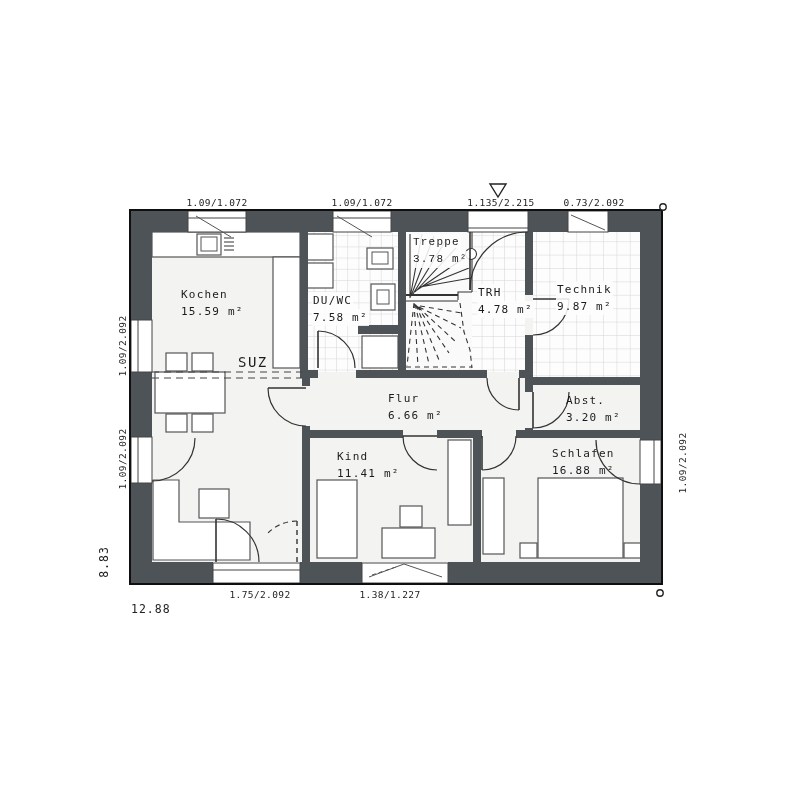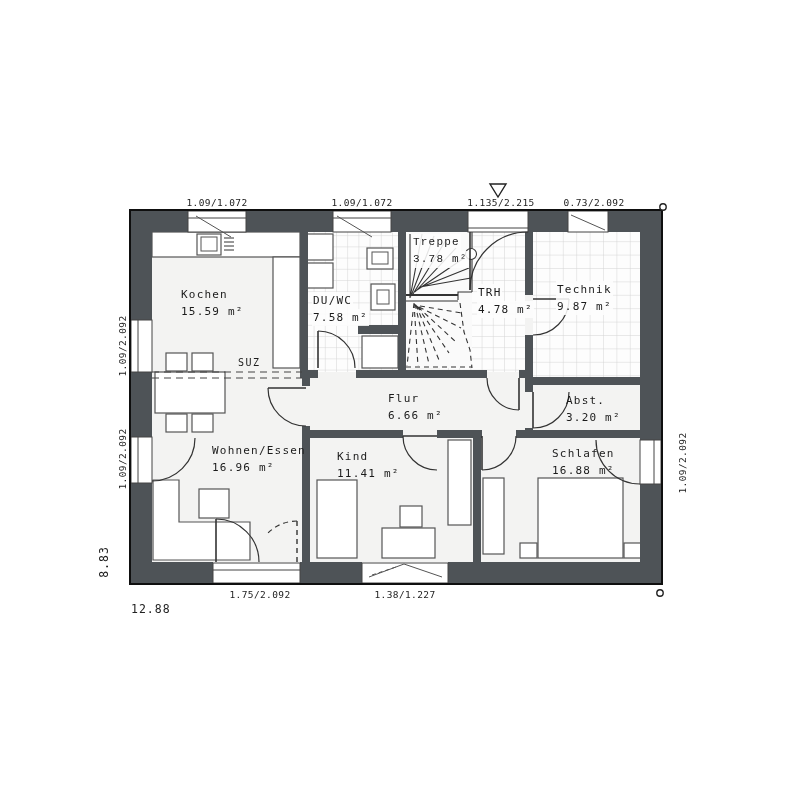--- a/index.html
+++ b/index.html
@@ -7,21 +7,21 @@
          font-family:"DejaVu Sans Mono", monospace;}
   svg{position:absolute;left:0;top:0;}
   .lbl{position:absolute;font-size:11px;letter-spacing:1.2px;color:#1b1b1b;
        line-height:17px;white-space:nowrap;}
   .lbl.bg div{background:rgba(253,253,253,0.88);padding:0 1px;display:inline-block;}
   .lbl.bg{display:flex;flex-direction:column;align-items:flex-start;}
   .dim{position:absolute;font-size:9.5px;letter-spacing:0.4px;color:#222;white-space:nowrap;}
   .dim.c{transform:translateX(-50%);}
   .dim.v{transform:translate(-50%,-50%) rotate(-90deg);}
   .big{font-size:11.5px;letter-spacing:1px;}
-  .suz{font-size:10px;letter-spacing:1.5px;}
+  .suz{font-size:14px;letter-spacing:1.5px;}
   
   #lbl-kochen{left:181px;top:286px;}
   #lbl-duwc{left:312px;top:292px;}
   #lbl-treppe{left:412px;top:234px;font-family:Liberation Mono, monospace;}
   #lbl-trh{left:477px;top:284px;}
   #lbl-technik{left:556px;top:281px;}
   #lbl-flur{left:388px;top:390px;}
   #lbl-abst{left:566px;top:392px;}
   #lbl-wohnen{left:212px;top:442px;}
   #lbl-kind{left:337px;top:448px;}
@@ -29,21 +29,21 @@
   #lbl-suz{left:238px;top:354px;}
   
   #dim-top-1{left:217px;top:197px;}
   #dim-top-2{left:362px;top:197px;}
   #dim-top-3{left:501px;top:197px;}
   #dim-top-4{left:594px;top:197px;text-align:right;}
   #dim-left-1{left:122px;top:346px;}
   #dim-left-2{left:122px;top:459px;}
   #dim-right-1{left:682px;top:463px;}
   #dim-bottom-1{left:260px;top:589px;}
-  #dim-bottom-2{left:405px;top:589px;text-align:right;}
+  #dim-bottom-2{left:390px;top:589px;text-align:right;}
   #dim-total-w{left:131px;top:602px;}
   #dim-total-h{left:104px;top:562px;}
 </style>
 </head>
 <body>
 
 <div id="stage">
 
 <svg width="800" height="800" viewBox="0 0 800 800">
   <defs>
@@ -304,24 +304,20 @@
       <div>9.87 m²</div>
     </div>
   <div class="lbl" id="lbl-flur">
     <div>Flur</div>
       <div>6.66 m²</div>
     </div>
   <div class="lbl" id="lbl-abst">
     <div>Abst.</div>
       <div>3.20 m²</div>
     </div>
-  <div class="lbl" id="lbl-wohnen">
-    <div>Wohnen/Essen</div>
-      <div>16.96 m²</div>
-    </div>
   <div class="lbl" id="lbl-kind">
     <div>Kind</div>
       <div>11.41 m²</div>
     </div>
   <div class="lbl" id="lbl-schlafen">
     <div>Schlafen</div>
       <div>16.88 m²</div>
     </div>
   <div class="lbl suz" id="lbl-suz">SUZ</div>
 

